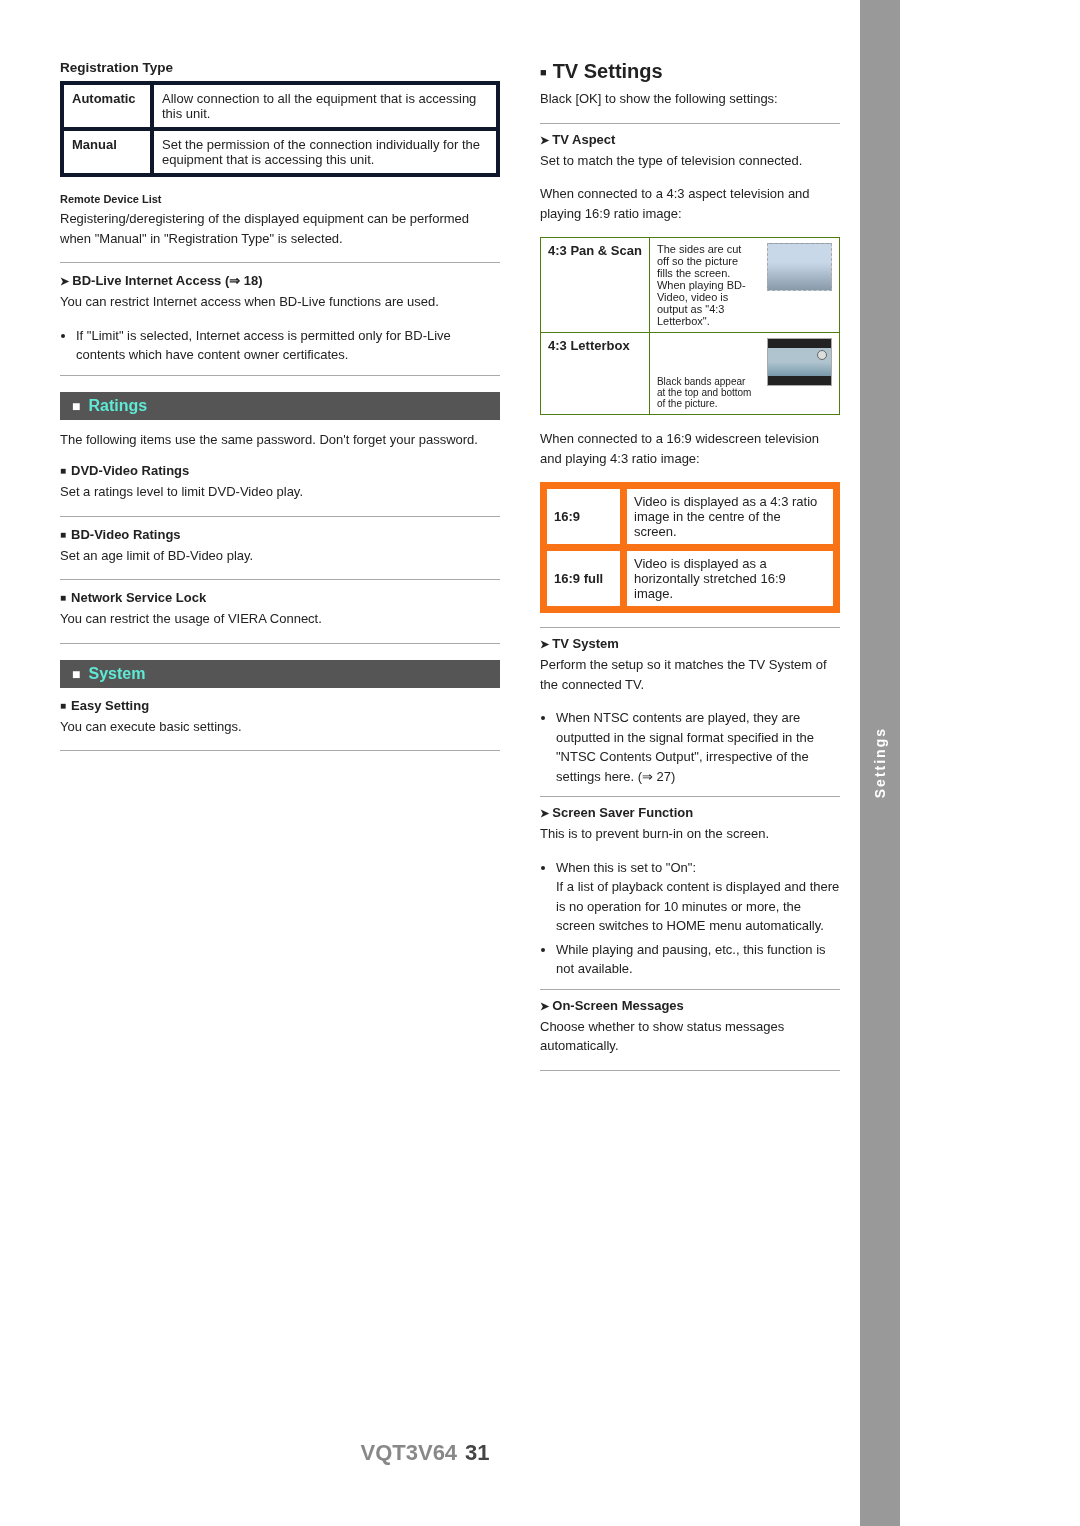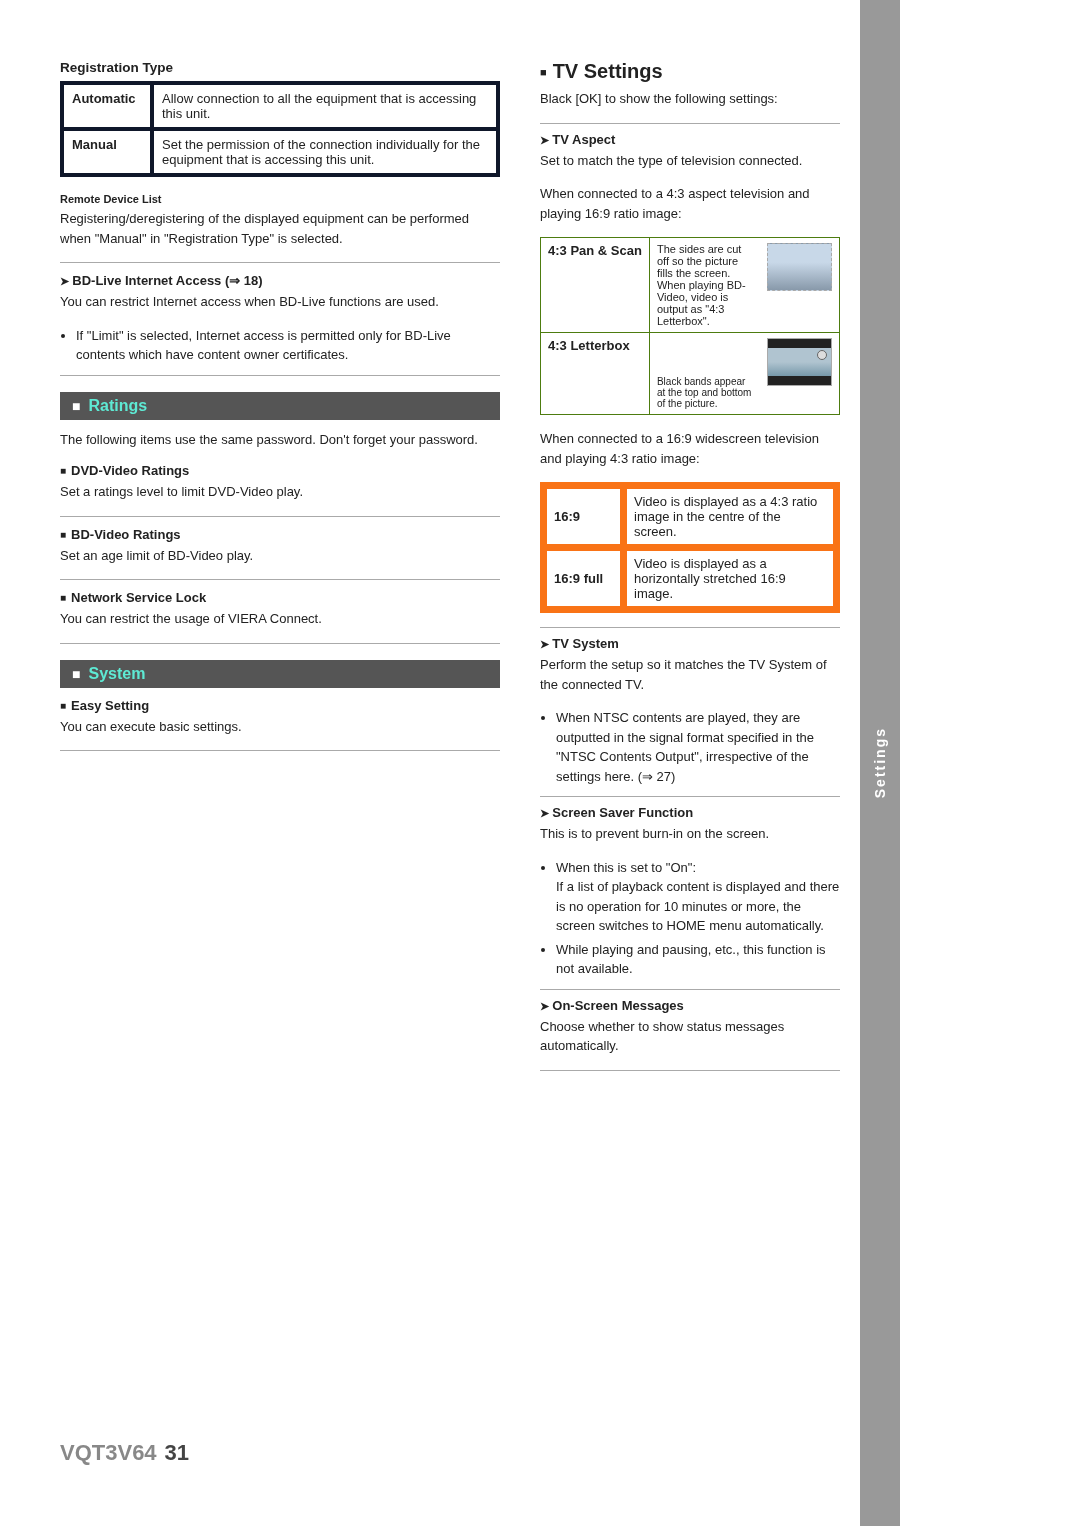--- a/index.html
+++ b/index.html
@@ -266,21 +266,21 @@
       transform: rotate(180deg);
       color: #fff;
       font-weight: bold;
       font-size: 14px;
       letter-spacing: 2px;
       padding: 10px 0;
     }
 
     
     .page-number {
-      text-align: left;
+      text-align: center;
       font-size: 14px;
       color: #444;
       margin-top: 20px;
       padding-right: 50px;
     }
 
     .page-number span {
       font-size: 22px;
       font-weight: bold;
     }

